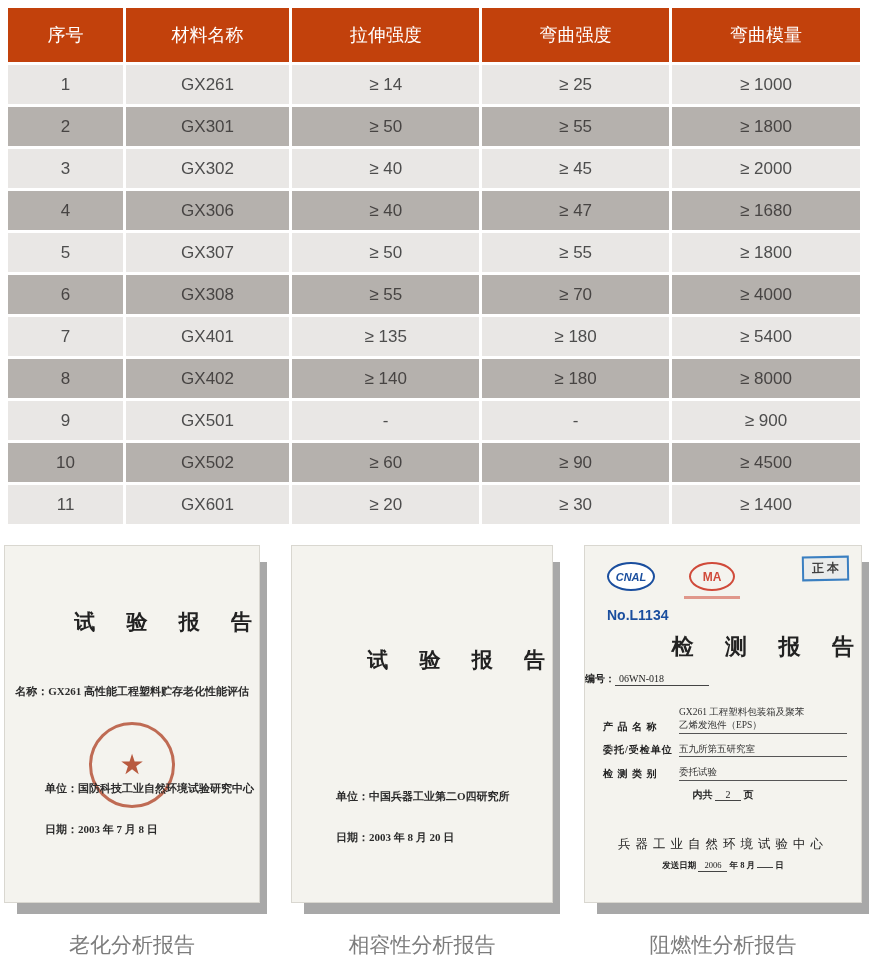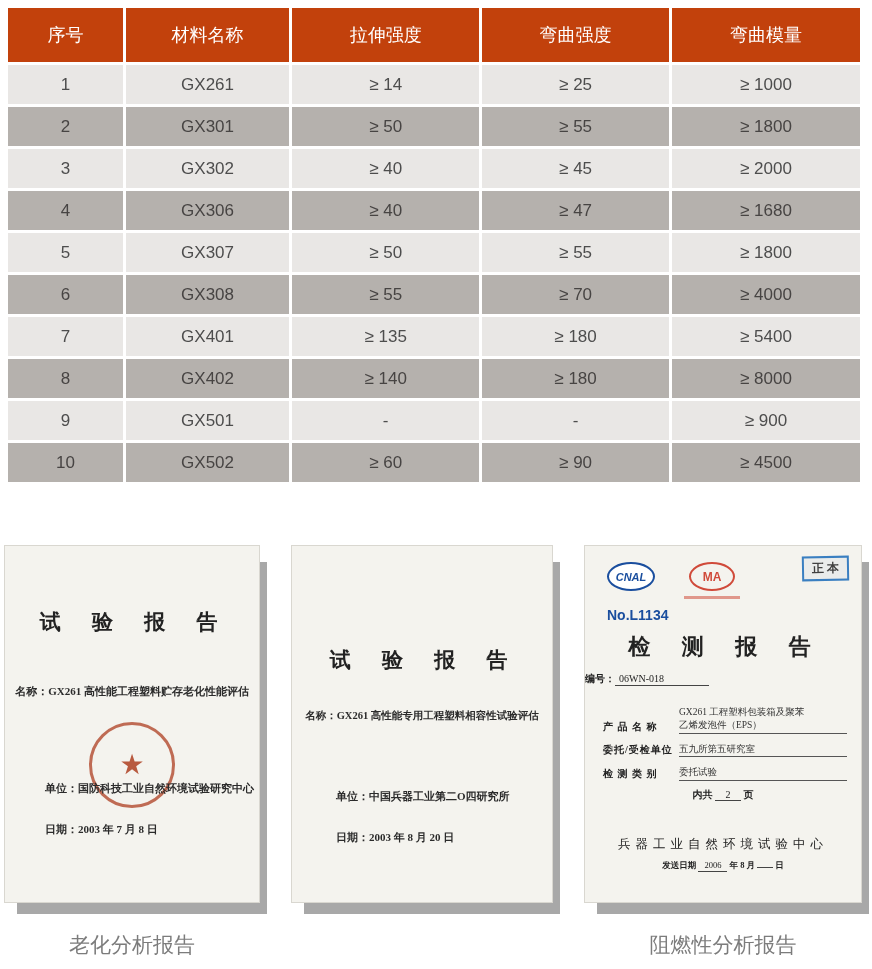--- a/index.html
+++ b/index.html
@@ -14,21 +14,21 @@
   .c1{width:13.7%;} .c2{width:19.4%;} .c3{width:22.3%;} .c4{width:22.2%;} .c5{width:22.4%;}
 
   
   .docs{position:absolute;left:0;top:545px;width:872px;display:flex;justify-content:space-between;padding:0;box-sizing:border-box;}
   .doc{margin:0;width:262px;display:flex;flex-direction:column;align-items:center;}
   .doc:nth-child(1){margin-left:4px;width:256px;}
   .doc:nth-child(2){width:262px;}
   .doc:nth-child(3){margin-right:10px;width:278px;}
   .paper{position:relative;width:100%;height:358px;background:#f4f3ee;border:1px solid #d9d7d0;box-shadow:10px 14px 0 -3px #a8a8a8;box-sizing:border-box;}
   .serif{font-family:"Liberation Serif",serif;}
-  .doc-title{position:absolute;left:0;right:0;text-align:center;font-weight:bold;color:#222;font-size:21px;letter-spacing:7px;word-spacing:12px;}
+  .doc-title{position:absolute;left:0;right:0;text-align:right;font-weight:bold;color:#222;font-size:21px;letter-spacing:7px;word-spacing:12px;}
   .doc-line{position:absolute;font-weight:bold;color:#2b2b2b;font-size:11px;white-space:nowrap;}
   .caption{margin-top:28px;font-size:21px;color:#7c7c7c;text-align:center;}
 
   
   .seal{position:absolute;left:84px;top:176px;width:80px;height:80px;border:3px solid rgba(173,62,32,.75);border-radius:50%;display:flex;align-items:center;justify-content:center;}
   .seal-star{color:rgba(173,62,32,.85);font-size:28px;line-height:1;}
 
   
   .cnal{position:absolute;left:22px;top:16px;width:52px;text-align:center;}
   .cnal-ellipse{width:48px;height:29px;border:2px solid #1a4e9e;border-radius:50%;color:#1a4e9e;font-weight:bold;font-style:italic;font-size:11px;line-height:27px;text-align:center;box-sizing:border-box;background:#fff;}
@@ -134,20 +134,27 @@
         <td>-</td>
         <td>≥ 900</td>
       </tr>
       <tr>
         <td>10</td>
         <td>GX502</td>
         <td>≥ 60</td>
         <td>≥ 90</td>
         <td>≥ 4500</td>
       </tr>
+      <tr>
+        <td>11</td>
+        <td>GX601</td>
+        <td>≥ 20</td>
+        <td>≥ 30</td>
+        <td>≥ 1400</td>
+      </tr>
     </tbody>
 </table>
 
 <div class="docs">
 
   <figure class="doc">
     <div class="paper">
       <div class="doc-title serif" style="top:62px;">试 验 报 告</div>
       <div class="doc-line serif" style="left:0;right:0;top:138px;text-align:center;">名称：GX261 高性能工程塑料贮存老化性能评估</div>
       <div class="seal">
@@ -155,24 +162,24 @@
       </div>
       <div class="doc-line serif" style="left:40px;top:235px;">单位：国防科技工业自然环境试验研究中心</div>
       <div class="doc-line serif" style="left:40px;top:276px;">日期：2003 年 7 月 8 日</div>
     </div>
     <figcaption class="caption">老化分析报告</figcaption>
   </figure>
 
   <figure class="doc">
     <div class="paper">
       <div class="doc-title serif" style="top:100px;">试 验 报 告</div>
-      <div class="doc-line serif" style="left:0;right:0;top:163px;text-align:center;font-size:10.5px;">名称：GX261 高性能专用工程塑料相容性试验评估</div>
       <div class="doc-line serif" style="left:44px;top:243px;">单位：中国兵器工业第二O四研究所</div>
       <div class="doc-line serif" style="left:44px;top:284px;">日期：2003 年 8 月 20 日</div>
     </div>
+    <figcaption class="caption">相容性分析报告</figcaption>
   </figure>
 
   <figure class="doc">
     <div class="paper">
       <div class="cnal">
         <div class="cnal-ellipse">CNAL</div>
         <div class="cnal-no">No.L1134</div>
       </div>
       <div class="cma">
         <div class="cma-ellipse">MA</div>

